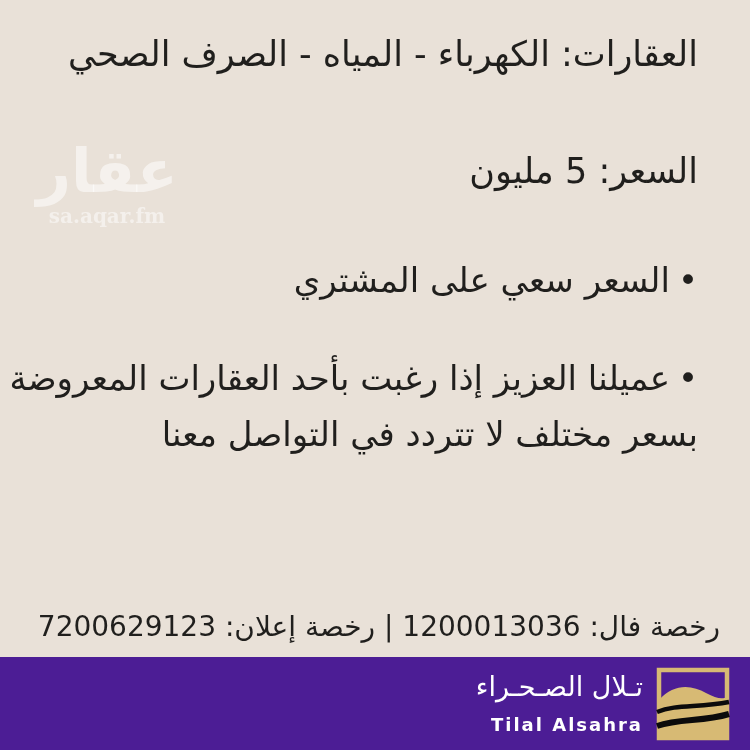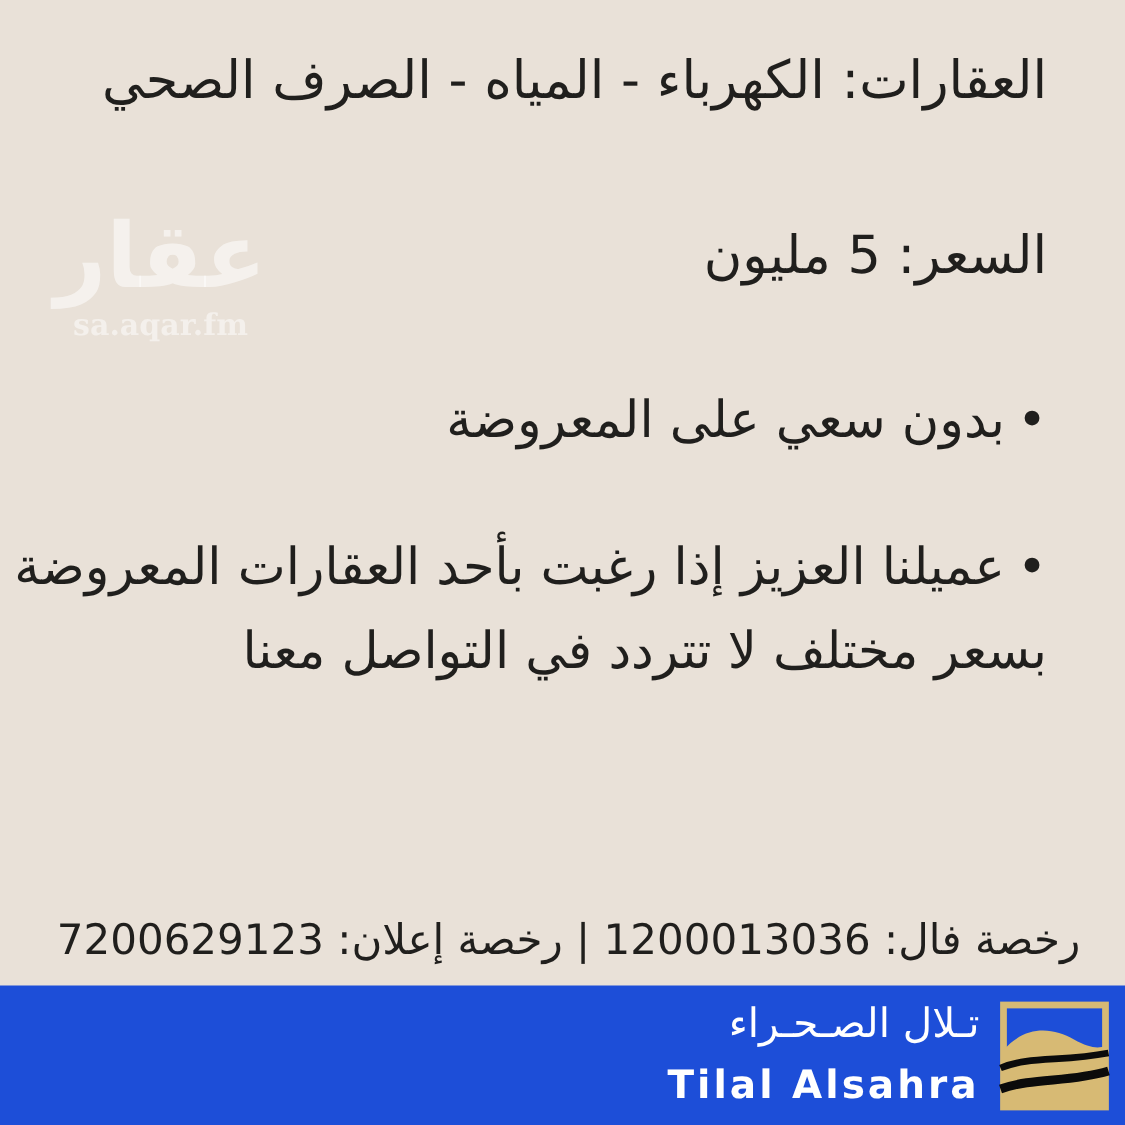--- a/index.html
+++ b/index.html
@@ -37,45 +37,45 @@
 
   
   .license {
     position: absolute; top: 610px; left: 4px; width: 100%;
     text-align: center; font-size: 28px; white-space: nowrap;
   }
 
   
   .footer {
     position: absolute; left: 0; bottom: 0; width: 100%; height: 93px;
-    background: #1d4ed8; color: #ffffff;
+    background: #4c1d95; color: #ffffff;
     display: flex; align-items: center; justify-content: flex-end;
-    gap: 13px; padding-right: 10px; box-sizing: border-box;
+    gap: 13px; padding-right: 20px; box-sizing: border-box;
   }
   .brand-text { text-align: right; }
   .brand-ar { font-size: 27px; line-height: 1.1; }
-  .brand-en { font-size: 26px; font-weight: bold; letter-spacing: 2px; margin-top: 12px; }
+  .brand-en { font-size: 18px; font-weight: bold; letter-spacing: 2px; margin-top: 12px; }
   .logo-mark svg { width: 74px; height: 74px; display: block; }
 </style>
 </head>
 <body>
 
 <div class="ad-canvas">
 
   <div class="watermark">
     <div class="wm-logo">عقار</div>
     <div class="wm-site">sa.aqar.fm</div>
   </div>
 
   <div class="line-block services" dir="rtl">العقارات: الكهرباء - المياه - الصرف الصحي</div>
 
   <div class="line-block price" dir="rtl">السعر: 5 مليون</div>
 
   <div class="line-block bullet-one" dir="rtl">
-    <span class="marker">•</span><span>بدون سعي على المعروضة</span>
+    <span class="marker">•</span><span>السعر سعي على المشتري</span>
   </div>
 
   <div class="line-block bullet-two" dir="rtl">
     <div><span class="marker">•</span><span>عميلنا العزيز إذا رغبت بأحد العقارات المعروضة لدينا</span></div>
     <div>بسعر مختلف لا تتردد في التواصل معنا</div>
   </div>
 
   <div class="license" dir="rtl">رخصة فال: 1200013036 | رخصة إعلان: 7200629123</div>
 
   <div class="footer">

